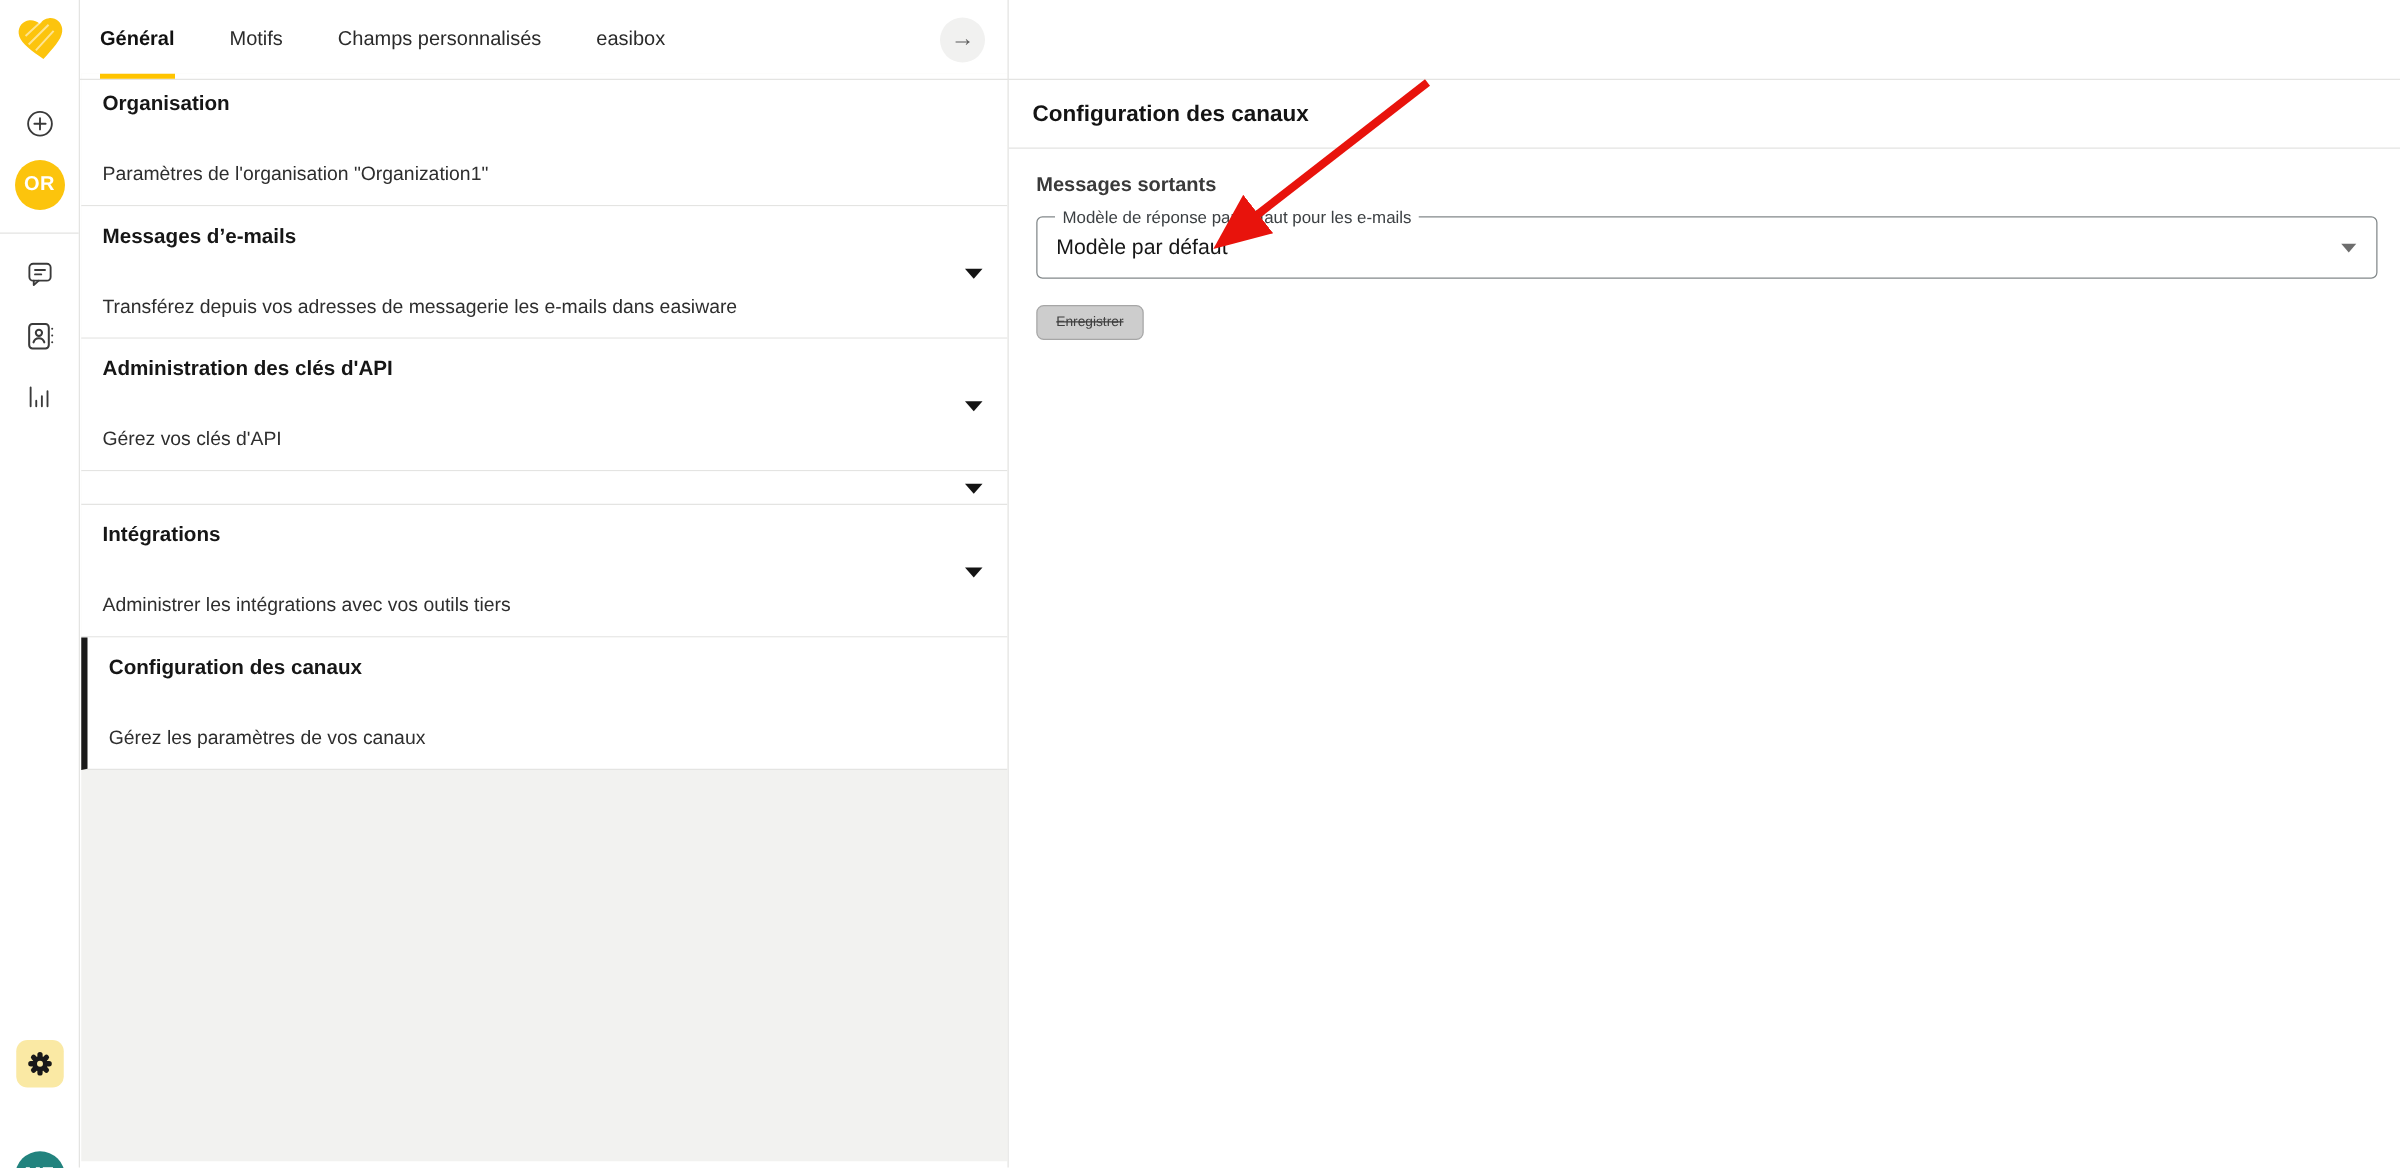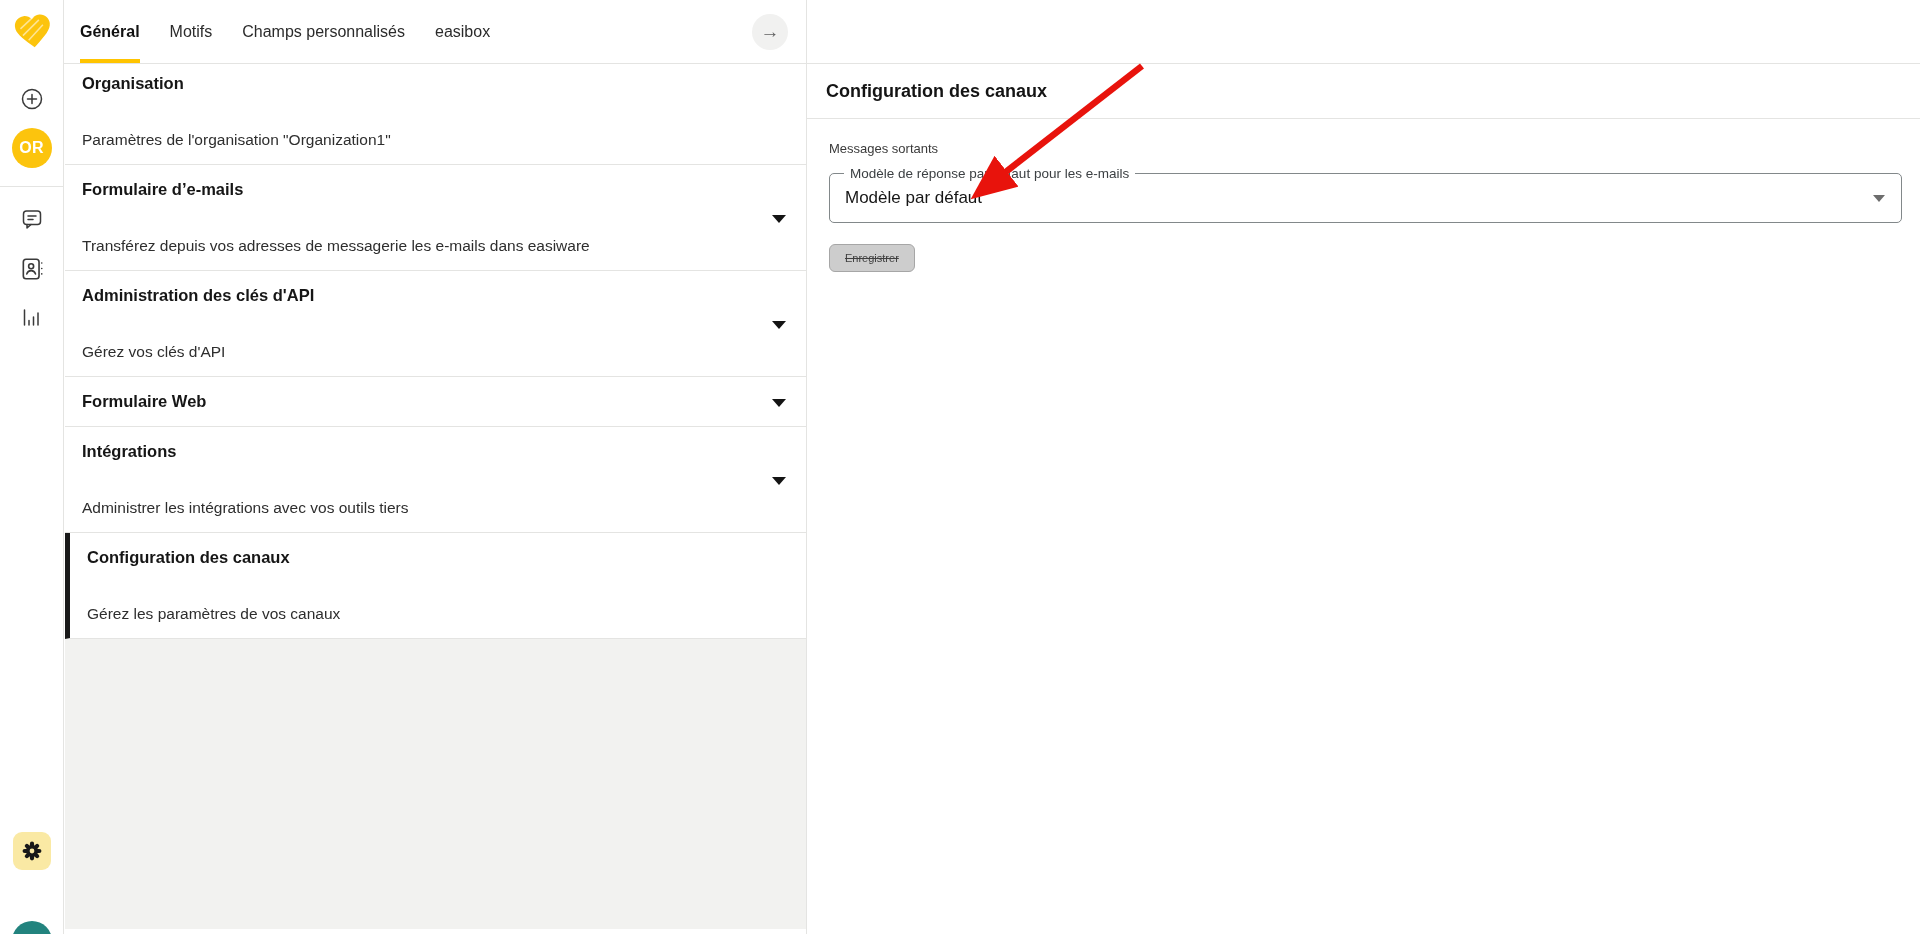--- a/index.html
+++ b/index.html
@@ -18,21 +18,21 @@
   .avatar-or { background:#fcc40d; }
   .avatar-mf { background:#22837e; }
   .gear-tile { width:38px; height:38px; border-radius:9px; background:#fae9a4;
                display:flex; align-items:center; justify-content:center; }
   .icon-line { stroke:#3a3a3a; stroke-width:1.5; fill:none; stroke-linecap:round; stroke-linejoin:round; }
 
   
   .topbar { position:absolute; left:64px; top:0; width:742px; height:64px; background:#fff;
             display:flex; align-items:stretch; }
   .topbar-border { position:absolute; left:0; top:63px; width:1920px; height:1px; background:#e4e4e2; z-index:4; }
-  .tabs { display:flex; align-items:stretch; gap:30px; padding-left:16px; }
+  .tabs { display:flex; align-items:stretch; gap:44px; padding-left:16px; }
   .tab { position:relative; display:flex; align-items:center; font-size:16px; color:#2b2b2b;
          cursor:pointer; white-space:nowrap; }
   .tab.active { font-weight:bold; color:#111; }
   .tab.active::after { content:""; position:absolute; left:0; right:0; bottom:1px; height:4px;
                        background:#ffc400; z-index:6; }
   .collapse-btn { position:absolute; left:752px; top:14px; width:36px; height:36px; border-radius:50%;
                   background:#f1f1f0; display:flex; align-items:center; justify-content:center;
                   color:#5f5f5f; font-size:19px; cursor:pointer; }
 
   
@@ -46,21 +46,21 @@
              border-left:7px solid transparent; border-right:7px solid transparent;
              border-top:8px solid #141414; }
 
   
   .main-panel { position:absolute; left:806px; top:0; width:1114px; height:934px; background:#fff;
                 border-left:1px solid #e4e4e2; }
   .main-header { position:absolute; left:0; top:64px; width:100%; height:55px;
                  border-bottom:1px solid #e4e4e2; display:flex; align-items:center; padding-left:19px; }
   .main-title { font-size:18px; font-weight:bold; color:#141414; }
   .main-content { position:absolute; left:0; top:119px; width:100%; }
-  .section-label { margin:19px 0 0 22px; font-size:13px; color:#3a3a3a; line-height:22px; }
+  .section-label { margin:19px 0 0 22px; font-size:16px; color:#3a3a3a; line-height:22px;font-weight:bold; }
   .select-field { position:relative; margin:13px 18px 0 22px; height:50px; border:1px solid #82888a;
                   border-radius:5px; background:#fff; display:flex; align-items:center; cursor:pointer; }
   .select-label { position:absolute; top:-9px; left:14px; background:#fff; padding:0 6px;
                   font-size:13.5px; color:#3c4043; line-height:17px; }
   .select-value { padding-left:15px; font-size:17px; color:#161616; }
   .select-caret { position:absolute; right:16px; top:50%; margin-top:-3px; width:0; height:0;
                   border-left:6px solid transparent; border-right:6px solid transparent;
                   border-top:7px solid #6d6d6d; }
   .save-btn { margin:21px 0 0 22px; display:inline-block; background:#cdcdcd; border:1px solid #a6a6a6;
               border-radius:6px; padding:7px 15px; font-size:11px; color:#3f3f3f;
@@ -156,33 +156,32 @@
 </div>
 
 <div class="list-panel">
 
   <div class="list-item">
     <div class="li-title">Organisation</div>
     <div class="li-sub">Paramètres de l'organisation "Organization1"</div>
   </div>
 
   <div class="list-item">
-    <div class="li-title">Formulaire d’e-mails</div>
+    <div class="li-title">Messages d’e-mails</div>
     <div class="li-sub">Transférez depuis vos adresses de messagerie les e-mails dans easiware</div>
     <span class="chevron"></span>
   </div>
 
   <div class="list-item">
     <div class="li-title">Administration des clés d'API</div>
     <div class="li-sub">Gérez vos clés d'API</div>
     <span class="chevron"></span>
   </div>
 
   <div class="list-item">
-    <div class="li-title">Formulaire Web</div>
     <span class="chevron"></span>
   </div>
 
   <div class="list-item">
     <div class="li-title">Intégrations</div>
     <div class="li-sub">Administrer les intégrations avec vos outils tiers</div>
     <span class="chevron"></span>
   </div>
 
   <div class="list-item active">

